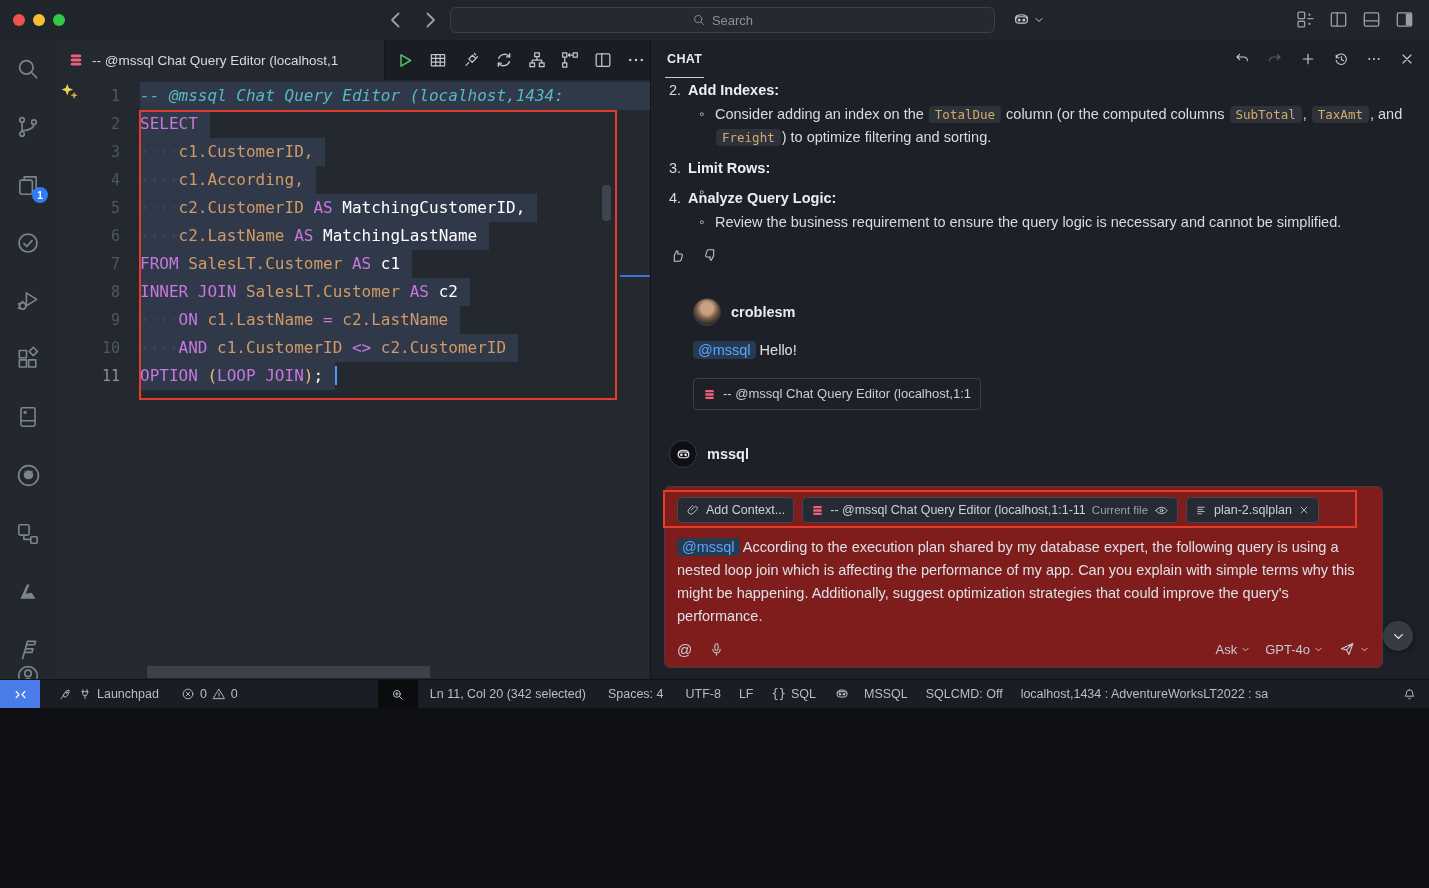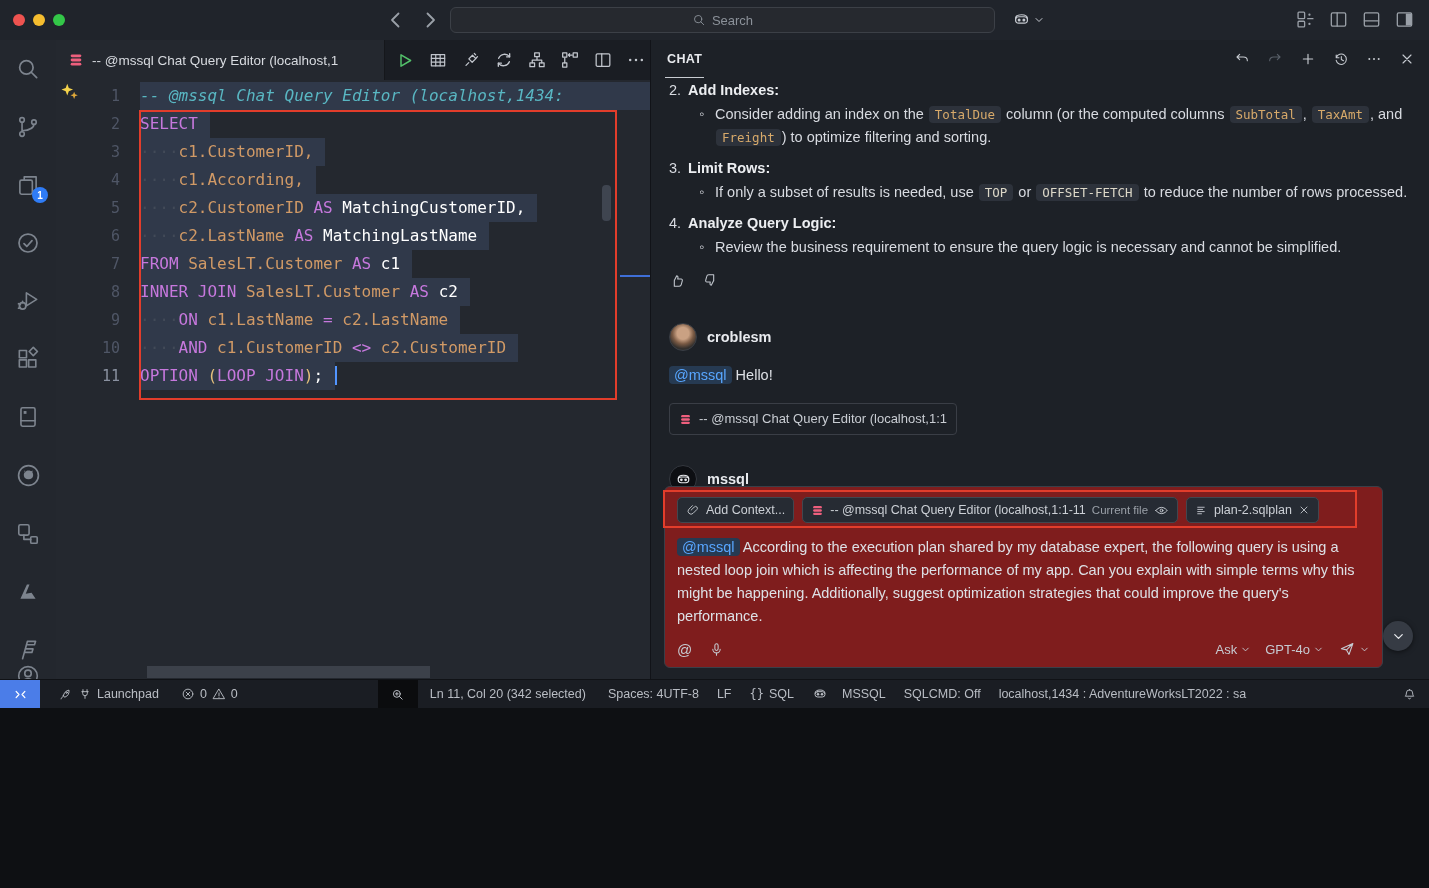--- a/index.html
+++ b/index.html
@@ -69,21 +69,21 @@
   .bullet-mark{position:absolute;left:30px;top:0;}
   .code-chip{font-family:"DejaVu Sans Mono",monospace;font-size:12.5px;background:#2d323b;border-radius:4px;padding:1px 6px;color:#d7a96a;margin:0 1px;}
   .code-chip.light{color:#ddd8c8;}
   .mention{background:#263a52;color:#58a6ff;border-radius:4px;padding:1px 5px;}
   .feedback-row{display:flex;gap:16px;margin-top:14px;color:#c3c8cf;}
   .msg-head{display:flex;align-items:center;gap:10px;}
   .avatar{width:26px;height:26px;border-radius:50%;flex:none;}
   .avatar-user{background:radial-gradient(circle at 50% 36%,#caa183 0 28%,#7a5a44 50%,#34302d 72%);border:1px solid #3a3e45;}
   .avatar-bot{background:#0d0f13;display:flex;align-items:center;justify-content:center;color:#e8eaee;border:1px solid #34383f;}
   .msg-author{font-weight:700;color:#e8eaee;}
-  #msg-user{margin-top:34px;}
+  #msg-user{margin-top:34px;margin-left:24px;}
   #msg-assistant{margin-top:30px;}
   .msg-body{margin-top:13px;color:#dde0e5;}
   .attachment{display:inline-flex;align-items:center;gap:7px;margin-top:17px;border:1px solid #3a3e46;border-radius:4px;padding:4px 9px;font-size:13px;color:#c9cdd3;}
   .scroll-down{position:absolute;right:16px;top:581px;width:30px;height:30px;border-radius:50%;background:#363b44;box-shadow:0 1px 5px rgba(0,0,0,.55);
                display:flex;align-items:center;justify-content:center;color:#e8eaee;}
 
   
   .chat-input{position:absolute;left:13px;bottom:12px;width:693px;height:160px;background:#7f1d1d;border:1px solid #3a3f48;border-radius:6px;padding:10px 12px;}
   .context-row{display:flex;gap:8px;align-items:center;}
   .chip{display:inline-flex;align-items:center;gap:6px;height:24px;padding:0 8px;border:1px solid #42474f;border-radius:5px;
@@ -648,21 +648,21 @@
               <span class="li-num">2.</span>
               <span class="li-title">Add Indexes:</span>
             </div>
             <div class="bullet"><span class="bullet-mark">◦</span><span class="bullet-text">Consider adding an index on the <span class="code-chip">TotalDue</span> column (or the computed columns <span class="code-chip">SubTotal</span>, <span class="code-chip">TaxAmt</span>, and <span class="code-chip">Freight</span>) to optimize filtering and sorting.</span></div>
           </div>
           <div class="chat-li">
             <div class="li-head">
               <span class="li-num">3.</span>
               <span class="li-title">Limit Rows:</span>
             </div>
-            <div class="bullet"><span class="bullet-mark">◦</span><span class="bullet-text">If only a subset of results is needed, use <span class="code-chip light">TOP</span> or <span class="code-chip light">OFFSET-FETCH</span> to reduce the number of rows processed.</span></div>
+            <div class="bullet"><span class="bullet-mark">◦</span></div>
           </div>
           <div class="chat-li">
             <div class="li-head">
               <span class="li-num">4.</span>
               <span class="li-title">Analyze Query Logic:</span>
             </div>
             <div class="bullet"><span class="bullet-mark">◦</span><span class="bullet-text">Review the business requirement to ensure the query logic is necessary and cannot be simplified.</span></div>
           </div>
         </div>
 
@@ -821,21 +821,21 @@
         <svg class="i" width="15" height="15">
           <use href="#ic-zoomin"></use>
         </svg>
       </div>
     <div class="sb-item" style="margin-left:12px">
         <span>Ln 11, Col 20 (342 selected)</span>
       </div>
     <div class="sb-item" style="margin-left:22px">
         <span>Spaces: 4</span>
       </div>
-    <div class="sb-item" style="">
+    <div class="sb-item" style="margin-left:22px">
         <span>UTF-8</span>
       </div>
     <div class="sb-item" style="margin-left:18px">
         <span>LF</span>
       </div>
     <div class="sb-item" style="margin-left:18px">
       <span class="braces">{}</span>
       <span>SQL</span>
     </div>
     <div class="sb-item" style="margin-left:18px">

